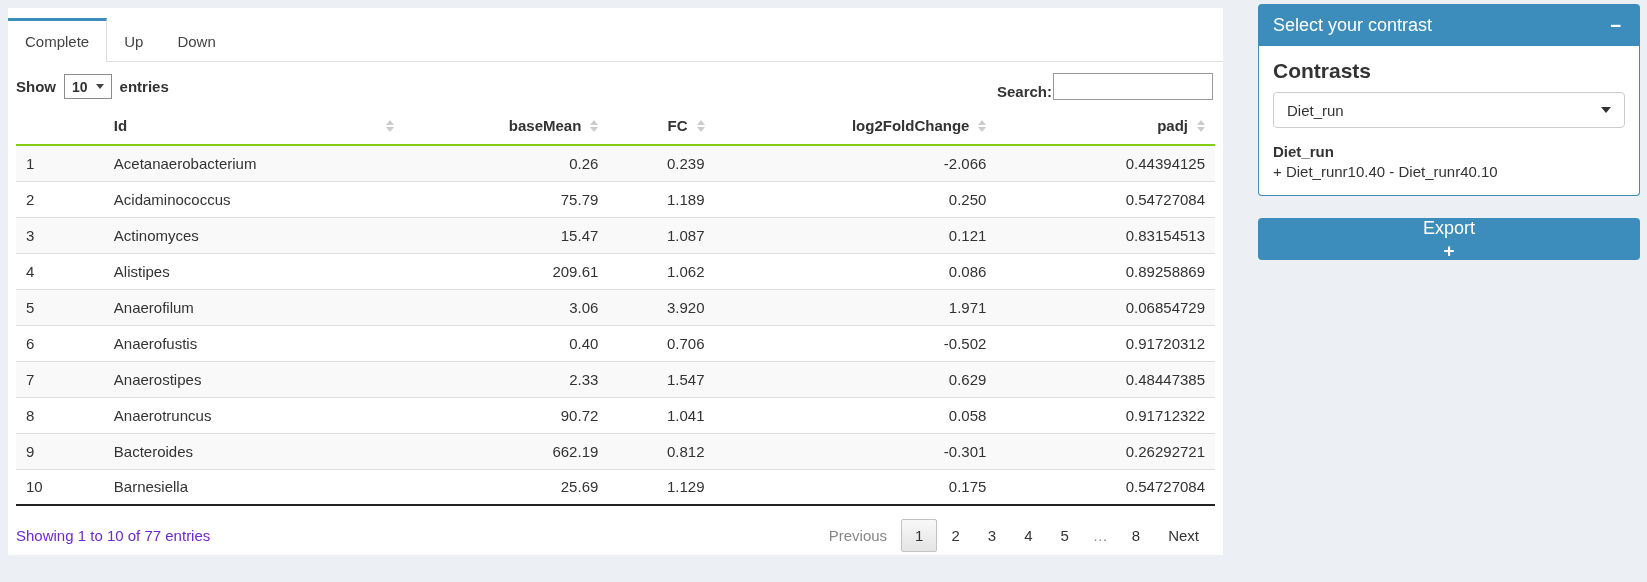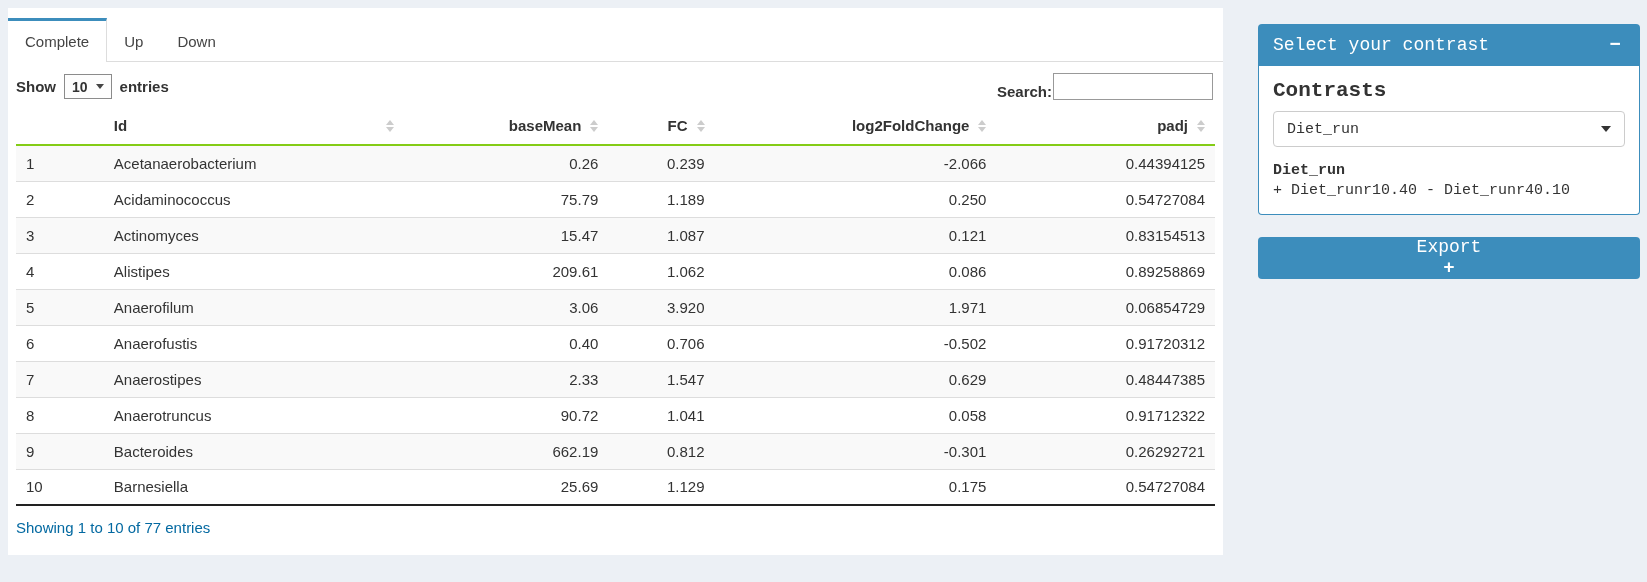--- a/index.html
+++ b/index.html
@@ -42,30 +42,30 @@
   .tri-down { width:0; height:0; border-left:4px solid transparent; border-right:4px solid transparent;
               border-top:5px solid #ccc; }
   table.dt tbody td { height:36px; padding:0 10px; border-top:1px solid #ddd; white-space:nowrap;
                       overflow:hidden; }
   table.dt tbody tr:first-child td { border-top:none; }
   table.dt tbody tr:last-child td { border-bottom:2px solid #222; }
   table.dt tbody tr.odd { background:#f9f9f9; }
   .al { text-align:left; } .ar { text-align:right; }
 
   .tfooter { display:flex; justify-content:space-between; align-items:center; padding:13px 10px 0 8px; }
-  .info { font-size:15px; color:#0369a1; }
+  .info { font-size:15px; color:#6d28d9; }
   .paginate { display:flex; align-items:center; }
   .page-btn { padding:7px 13px; color:#333; cursor:pointer; font-size:15px; border:1px solid transparent; }
   .page-btn.disabled { color:#878787; cursor:default; }
   .page-btn.active { border:1px solid #c3c3c3; border-radius:2px;
                      background:linear-gradient(180deg,#f8f8f8,#e4e4e4); }
   .page-ellipsis { padding:7px 10px; color:#878787; }
 
   
-  .sidebar { position:absolute; left:1258px; top:24px; width:382px;font-family:Liberation Mono, monospace; }
+  .sidebar { position:absolute; left:1258px; top:4px; width:382px; }
   .box { margin-bottom:22px; }
   .box-header { background:#3c8dbc; color:#fff; height:42px; padding:0 15px; display:flex;
                 align-items:center; justify-content:space-between; border-radius:4px 4px 0 0;
                 font-size:18px; }
   .box-header.rounded { border-radius:4px;flex-direction:column; }
   .collapse-btn { color:#fff; font-size:19px; font-weight:700; line-height:1; cursor:pointer; padding:2px 4px; }
   .box-body { background:#fff; border:1px solid #3c8dbc; border-top:none; border-radius:0 0 4px 4px;
               padding:13px 14px 15px; }
   .contrasts-label { font-weight:700; font-size:21px; color:#333; }
   .contrast-select { margin-top:9px; height:36px; border:1px solid #ccc; border-radius:4px; background:#fff;
@@ -248,20 +248,31 @@
             <td class="ar">1.129</td>
             <td class="ar">0.175</td>
             <td class="ar">0.54727084</td>
           </tr>
         </tbody>
     </table>
   </div>
 
   <div class="tfooter">
     <div class="info">Showing 1 to 10 of 77 entries</div>
+    <div class="paginate" id="paginate">
+        <span class="page-btn disabled">Previous</span>
+        <span class="page-btn active">1</span>
+        <span class="page-btn">2</span>
+        <span class="page-btn">3</span>
+        <span class="page-btn">4</span>
+        <span class="page-btn">5</span>
+        <span class="page-ellipsis">…</span>
+        <span class="page-btn">8</span>
+        <span class="page-btn">Next</span>
+      </div>
   </div>
 
 </div>
 
 <div class="sidebar">
 
   <div class="box">
     <div class="box-header">
       <span>Select your contrast</span>
       <span class="collapse-btn">−</span>

